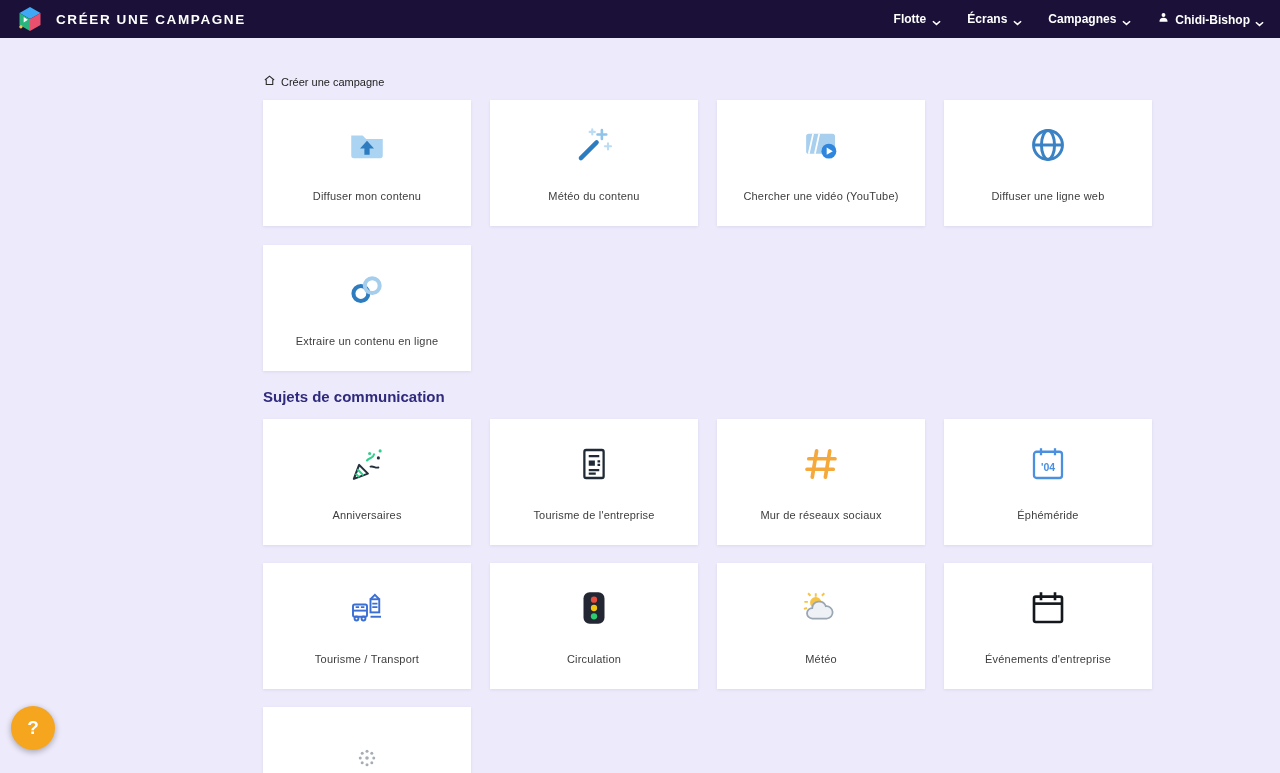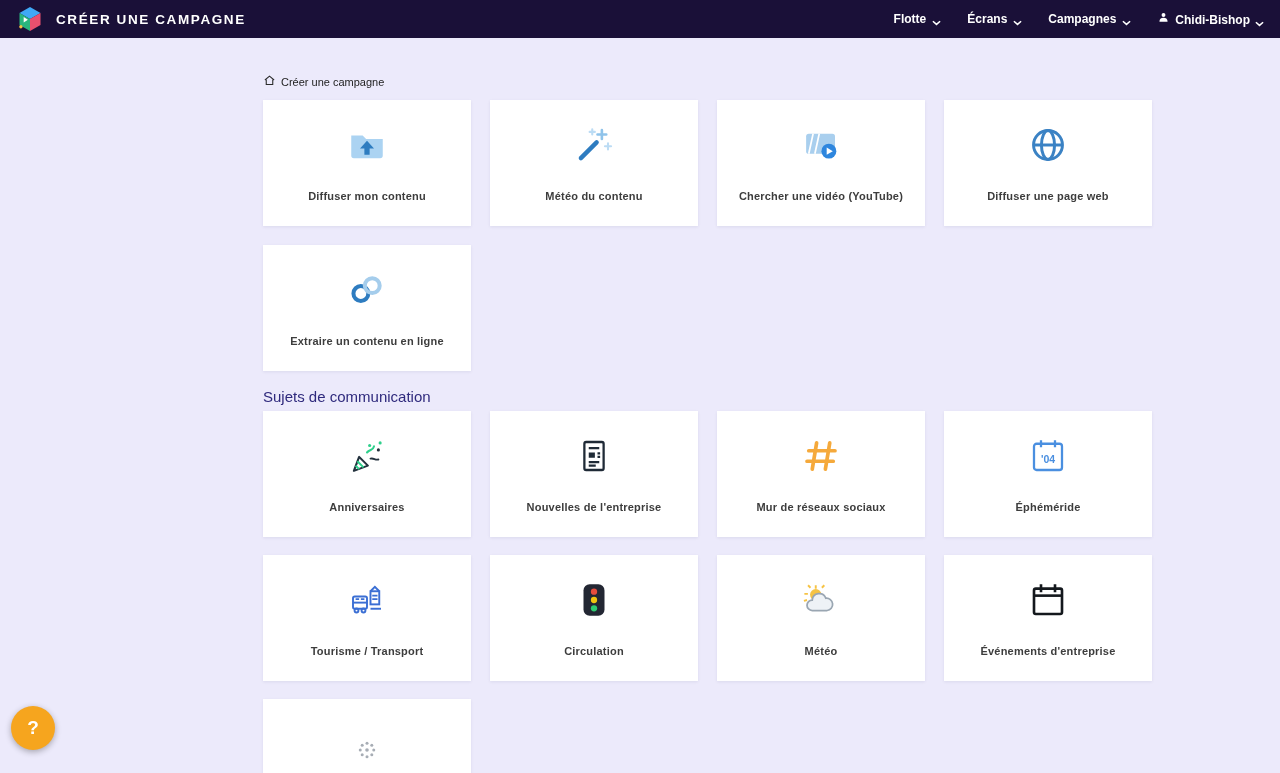--- a/index.html
+++ b/index.html
@@ -78,27 +78,26 @@
     box-shadow:0 1px 3px rgba(25,20,80,0.08);
     cursor:pointer;
   }
   .card-icon { height:42px; display:flex; align-items:center; justify-content:flex-start; }
   .card-label {
     font-size:11px;
     color:#3d3d3d;
     letter-spacing:0.2px;
     text-align:right;
     padding:0 8px;
+  }
+
+  .section-title {
+    margin:16px 0 12px 0;
+    font-size:15px;
     font-weight:bold;
-  }
-
-  .section-title {
-    margin:16px 0 4px 0;
-    font-size:15px;
-    font-weight:normal;
     color:#2f2a7d;
     height:20px;
     line-height:20px;
   }
 
   
   .help-button {
     position:absolute;
     left:11px;
     bottom:23px;
@@ -220,21 +219,21 @@
     <span class="card-label">Chercher une vidéo (YouTube)</span>
   </div>
       <div class="card">
     <span class="card-icon">
           <svg viewBox="0 0 48 48" width="42" height="42" fill="none" stroke="#3b82c4" stroke-width="3.4">
             <circle cx="24" cy="24" r="16.5"></circle>
             <ellipse cx="24" cy="24" rx="7.5" ry="16.5"></ellipse>
             <path d="M7.5 24h33"></path>
           </svg>
         </span>
-    <span class="card-label">Diffuser une page web</span>
+    <span class="card-label">Diffuser une ligne web</span>
   </div>
       <div class="card">
     <span class="card-icon">
           <svg viewBox="0 0 48 48" width="42" height="42" fill="none">
             <circle cx="17" cy="28" r="8.5" stroke="#2e7cc0" stroke-width="4.6"></circle>
             <circle cx="30" cy="19" r="8.5" stroke="#a5cdec" stroke-width="4.6"></circle>
           </svg>
         </span>
     <span class="card-label">Extraire un contenu en ligne</span>
   </div>
@@ -260,21 +259,21 @@
       <div class="card">
     <span class="card-icon">
           <svg viewBox="0 0 48 48" width="42" height="42" fill="none" stroke="#1f2a36" stroke-width="2.6">
             <rect x="13" y="8" width="22" height="32" rx="2"></rect>
             <path d="M18 15h12"></path>
             <rect x="18" y="20" width="7" height="6" fill="#1f2a36" stroke="none"></rect>
             <path d="M28 21h3M28 25h3"></path>
             <path d="M18 31h12M18 35h8"></path>
           </svg>
         </span>
-    <span class="card-label">Nouvelles de l'entreprise</span>
+    <span class="card-label">Tourisme de l'entreprise</span>
   </div>
       <div class="card">
     <span class="card-icon">
           <svg viewBox="0 0 48 48" width="42" height="42" stroke="#f5a93b" stroke-width="4.2" stroke-linecap="round" fill="none">
             <path d="M19 9l-5 30M34 9l-5 30M10 18h30M8 30h30"></path>
           </svg>
         </span>
     <span class="card-label">Mur de réseaux sociaux</span>
   </div>
       <div class="card">

